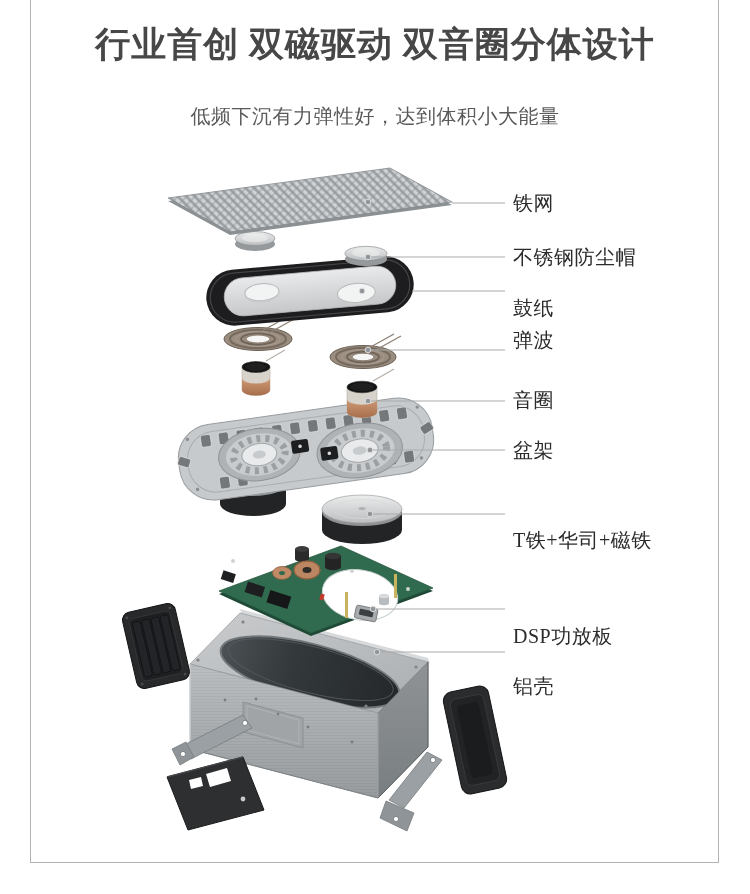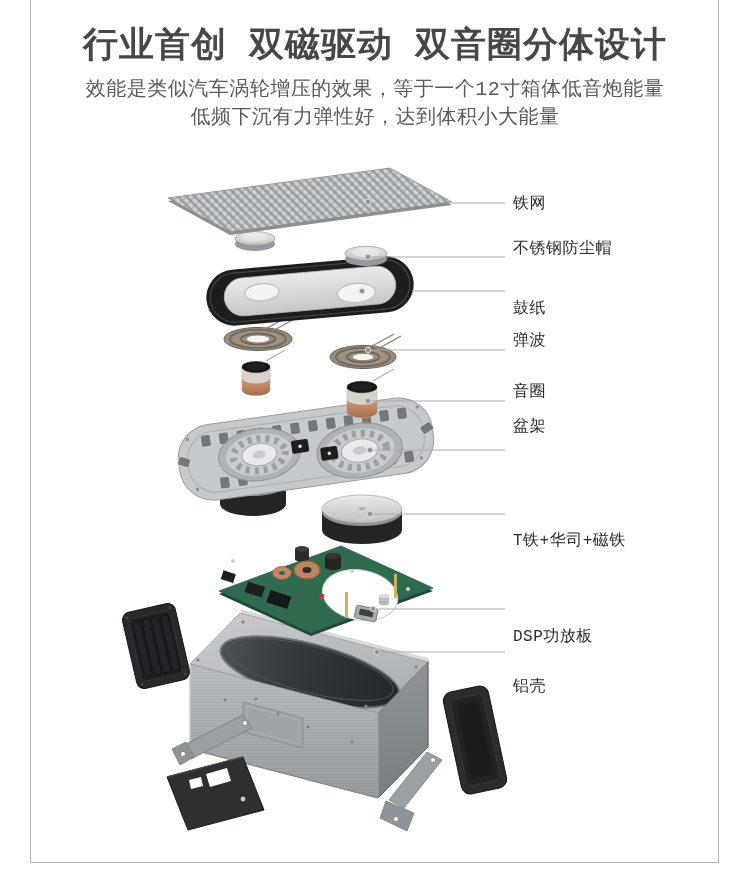--- a/index.html
+++ b/index.html
@@ -1,37 +1,36 @@
 <!DOCTYPE html>
 <html><head>
 <meta charset="utf-8">
 <style>
   html,body{margin:0;padding:0;background:#ffffff;}
   .page{position:relative;width:750px;height:894px;background:#ffffff;overflow:hidden;
-        font-family:Liberation Mono, monospace;}
+        font-family:Liberation Serif, serif;}
   .frame{position:absolute;left:30px;top:-8px;width:689px;height:871px;
          border:1px solid #b3b3b3;box-sizing:border-box;pointer-events:none;}
   .title{position:absolute;left:0;top:21px;width:750px;text-align:center;
          font-size:35px;font-weight:700;color:#474747;letter-spacing:1px;}
   .subtitle{position:absolute;left:0;width:750px;text-align:center;
          font-size:20px;color:#5a5a5a;letter-spacing:0.5px;}
   .sub1{top:75px;}
   .sub2{top:103px;}
   .art{position:absolute;left:0;top:0;}
   .part-label{position:absolute;left:513px;transform:translateY(-50%);
-         font-size:16px;color:#2b2b2b;white-space:nowrap;letter-spacing:0.5px;}
+         font-size:20px;color:#2b2b2b;white-space:nowrap;letter-spacing:0.5px;}
 </style>
 </head>
 <body>
 
 <div class="page">
   <div class="frame"></div>
 
   <div class="title">行业首创 双磁驱动 双音圈分体设计</div>
-  <div class="subtitle sub1">效能是类似汽车涡轮增压的效果，等于一个12寸箱体低音炮能量</div>
   <div class="subtitle sub2">低频下沉有力弹性好，达到体积小大能量</div>
 
   <svg class="art" width="750" height="894" viewBox="0 0 750 894">
     <defs>
       <pattern id="mesh" width="6" height="6" patternUnits="userSpaceOnUse" patternTransform="rotate(45)">
         <rect width="6" height="6" fill="#c6c9cb"></rect>
         <rect width="6" height="2.4" fill="#9aa0a4"></rect>
         <rect y="3.4" width="6" height="1" fill="#dfe1e2"></rect>
       </pattern>
       <pattern id="mesh2" width="6" height="6" patternUnits="userSpaceOnUse" patternTransform="rotate(-45)">
@@ -304,21 +303,21 @@
       <circle cx="368" cy="350" r="2.8"></circle>
       <circle cx="368" cy="401" r="2.8"></circle>
       <circle cx="370" cy="450" r="2.8"></circle>
       <circle cx="370" cy="514" r="2.8"></circle>
       <circle cx="373" cy="609" r="2.8"></circle>
       <circle cx="377" cy="652" r="2.8"></circle>
     </g>
   </svg>
 
   <div class="part-label" style="top:203px">铁网</div>
-  <div class="part-label" style="top:248px">不锈钢防尘帽</div>
+  <div class="part-label" style="top:257px">不锈钢防尘帽</div>
   <div class="part-label" style="top:308px">鼓纸</div>
   <div class="part-label" style="top:340px">弹波</div>
-  <div class="part-label" style="top:391px">音圈</div>
-  <div class="part-label" style="top:426px">盆架</div>
+  <div class="part-label" style="top:400px">音圈</div>
+  <div class="part-label" style="top:450px">盆架</div>
   <div class="part-label" style="top:540px">T铁+华司+磁铁</div>
   <div class="part-label" style="top:636px">DSP功放板</div>
   <div class="part-label" style="top:686px">铝壳</div>
 </div>
 
 </body></html>

